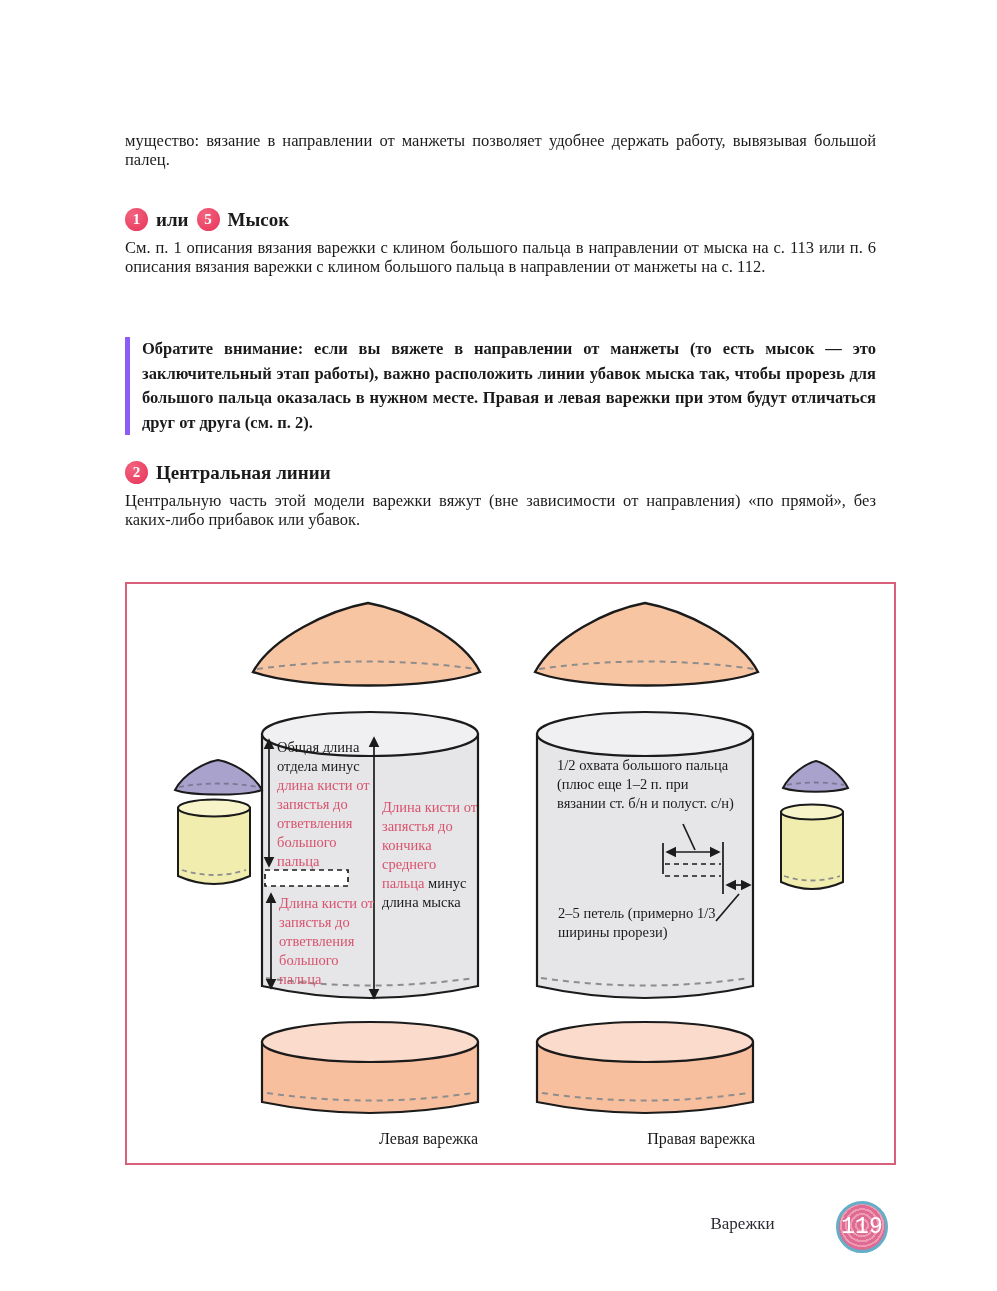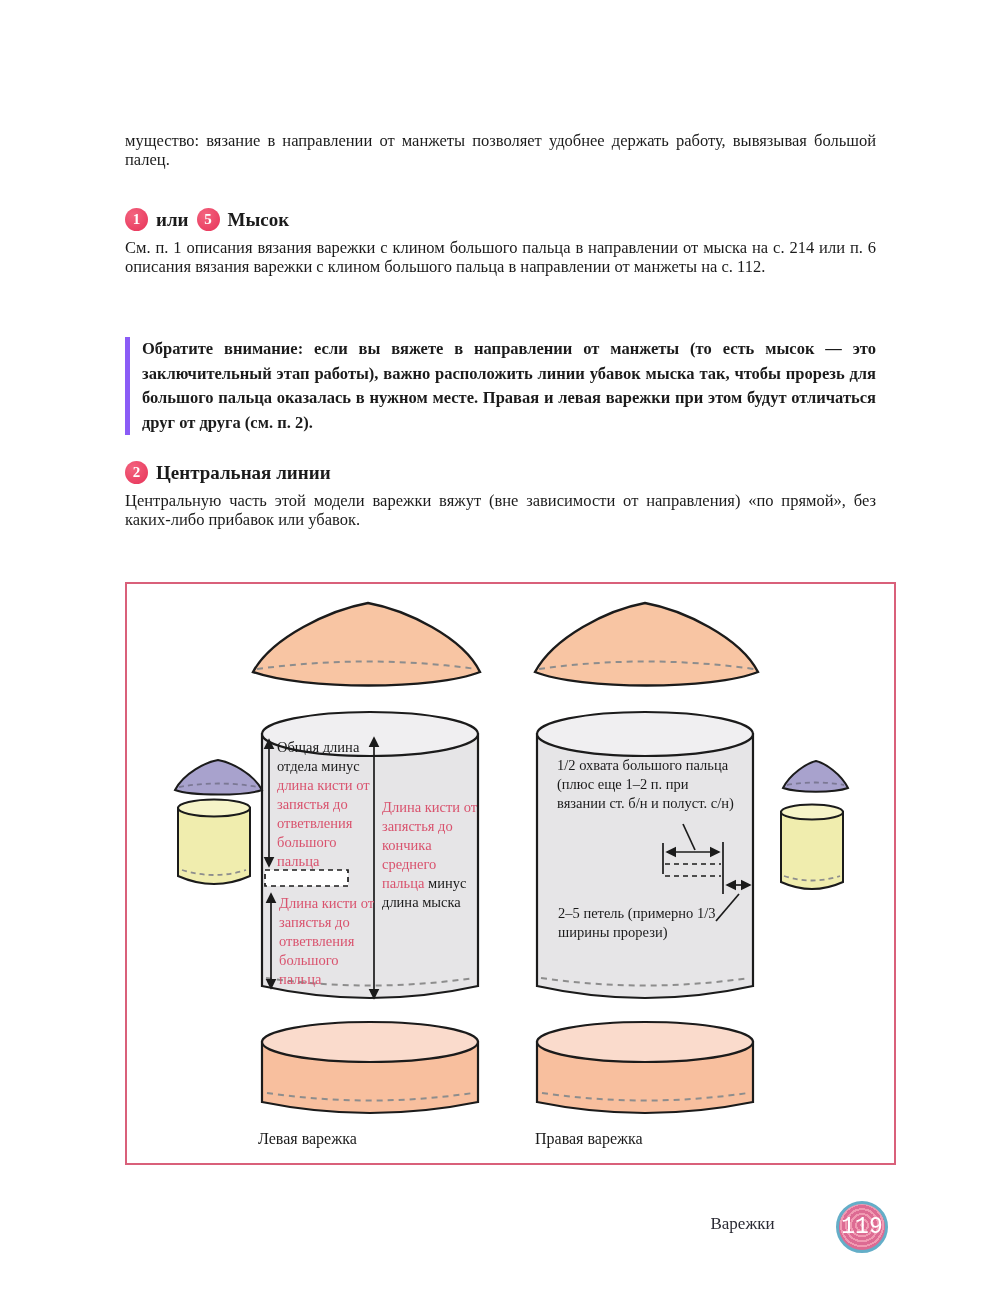--- a/index.html
+++ b/index.html
@@ -32,21 +32,21 @@
     position:absolute; left:125px; top:582px; width:771px; height:583px;
     border:2px solid #d9607a; background:#ffffff;
   }
   .frame svg { position:absolute; left:0; top:0; }
   .dlabel {
     position:absolute; font-size:14.5px; line-height:19px;
   }
   .pnk { color:#d9536e; }
   .blk { color:#1b1b1b; }
   .caption {
-    position:absolute; top:546px; width:220px; text-align:left; font-size:16px;
+    position:absolute; top:546px; width:220px; text-align:right; font-size:16px;
   }
   .footer-chapter {
     position:absolute; left:660px; top:1214px; width:165px;
     text-align:center; font-size:17px; color:#2b2b34;
   }
   .page-badge {
     position:absolute; left:836px; top:1201px; width:52px; height:52px;
     border-radius:50%; border:3px solid #64aec8;
     background:repeating-radial-gradient(circle at 50% 46%, #f09ab2 0 2px, #dd6b93 2px 5px);
     display:flex; align-items:center; justify-content:center;
@@ -58,21 +58,21 @@
 
 <p class="para" style="top:131px;">мущество: вязание в направлении от манжеты позволяет удобнее держать работу, вывязывая большой палец.</p>
 
 <div class="heading" style="top:208px;">
   <span class="numcircle">1</span>
   <span>или</span>
   <span class="numcircle">5</span>
   <span>Мысок</span>
 </div>
 
-<p class="para" style="top:238px;">См. п. 1 описания вязания варежки с клином большого пальца в направлении от мыска на с. 214 или п. 6 описания вязания варежки с клином большого пальца в направлении от манжеты на с. 112.</p>
+<p class="para" style="top:238px;">См. п. 1 описания вязания варежки с клином большого пальца в направлении от мыска на с. 113 или п. 6 описания вязания варежки с клином большого пальца в направлении от манжеты на с. 112.</p>
 
 <div class="notebox">
   <span>Обратите внимание:</span><span> если вы вяжете в направлении от манжеты (то есть мысок — это заключительный этап работы), важно расположить линии убавок мыска так, чтобы прорезь для большого пальца оказалась в нужном месте. Правая и левая варежки при этом будут отличаться друг от друга (см. п. 2).</span>
 </div>
 
 <div class="heading" style="top:461px;">
   <span class="numcircle">2</span>
   <span>Центральная линии</span>
 </div>
 

